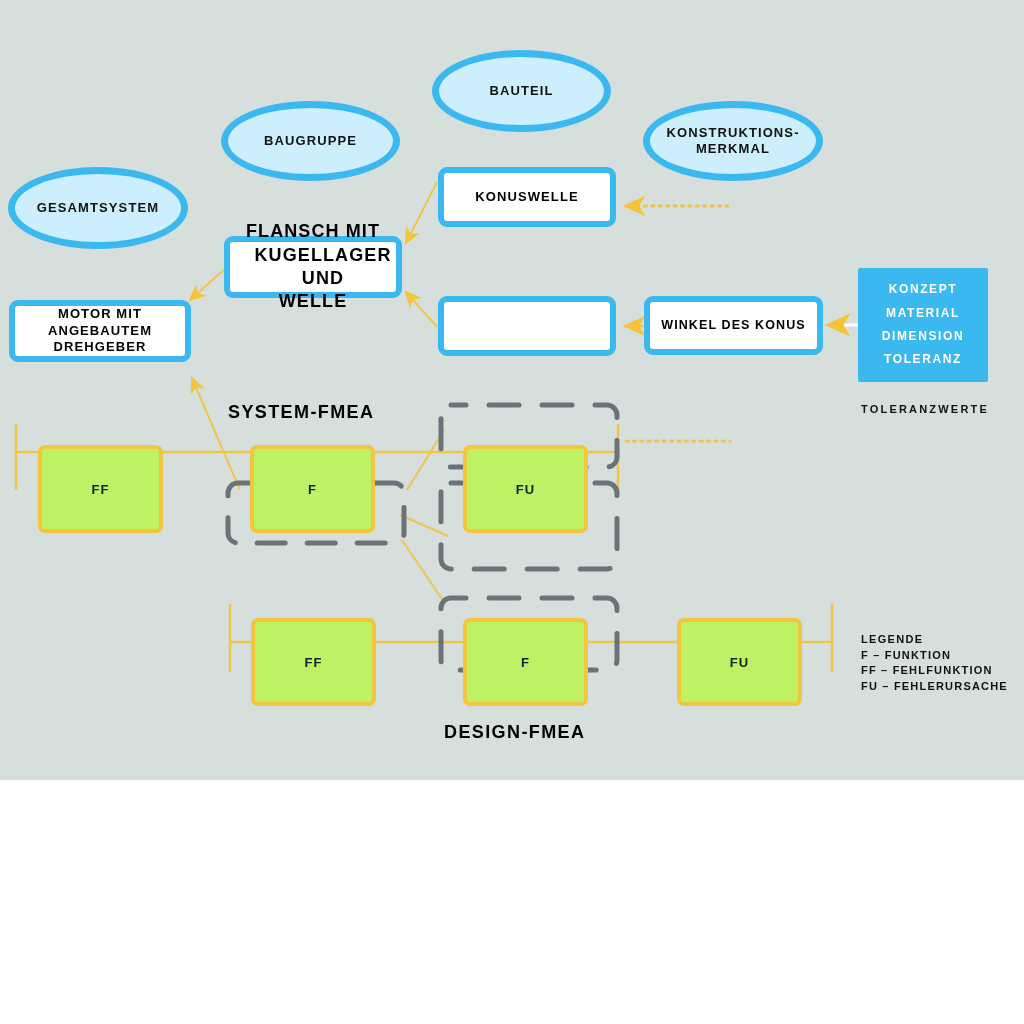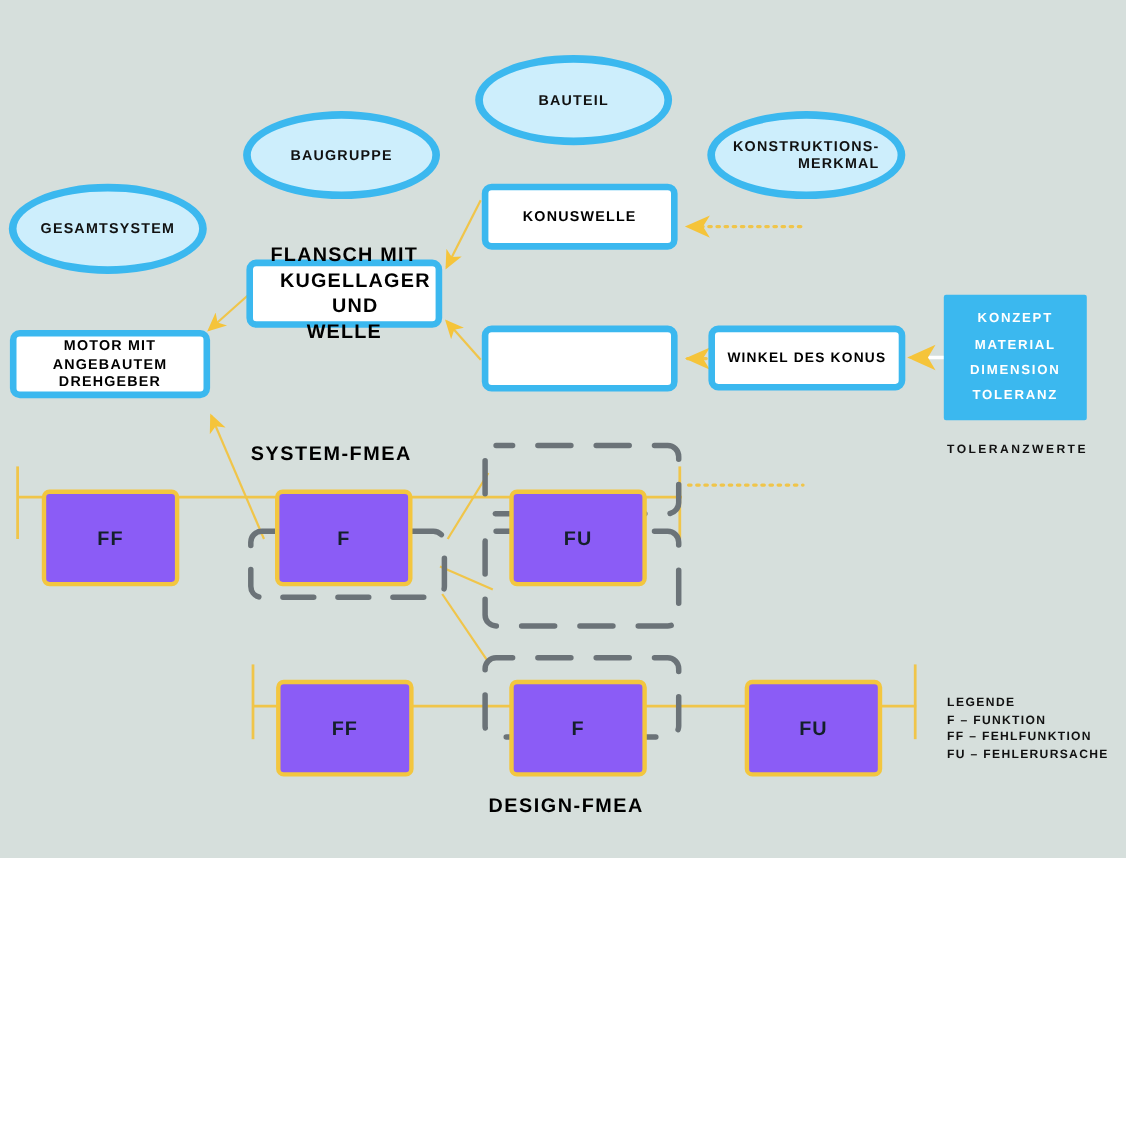--- a/index.html
+++ b/index.html
@@ -43,26 +43,26 @@
     color:#ffffff;
     font-weight:bold;
     letter-spacing:1.6px;
     box-sizing:border-box;
   }
   .bluebox span{display:block;line-height:1.95;}
 
   .fbox{
     position:absolute;
     border:4px solid #f3c63f;
-    background:#8b5cf6;
+    background:#bef264;
     border-radius:7px;
     display:flex;align-items:center;justify-content:center;
     color:#14202b;
     font-weight:bold;
-    font-size:18px;
+    font-size:13px;
     letter-spacing:1px;
     box-sizing:border-box;
     z-index:4;
   }
   .caption{
     position:absolute;
     color:#000;
     font-weight:bold;
     letter-spacing:1.4px;
     white-space:nowrap;
@@ -149,21 +149,21 @@
 
   <div class="ellipse" style="left:221px;top:101px;width:179px;height:80px;font-size:13px;">
     <span>BAUGRUPPE</span>
   </div>
 
   <div class="ellipse" style="left:432px;top:50px;width:179px;height:82px;font-size:13px;">
     <span>BAUTEIL</span>
   </div>
 
   <div class="ellipse" style="left:643px;top:101px;width:180px;height:80px;font-size:13px;">
-    <span style="display:block;text-align:right;">
+    <span style="display:block;">
       <span style="display:block;">KONSTRUKTIONS-</span>
       <span style="display:block;">MERKMAL</span>
     </span>
   </div>
 
   <div class="wbox" style="left:438px;top:167px;width:178px;height:60px;font-size:13px;">
     <span>KONUSWELLE</span>
   </div>
 
   <div class="wbox" style="left:224px;top:236px;width:178px;height:62px;font-size:18px;">

